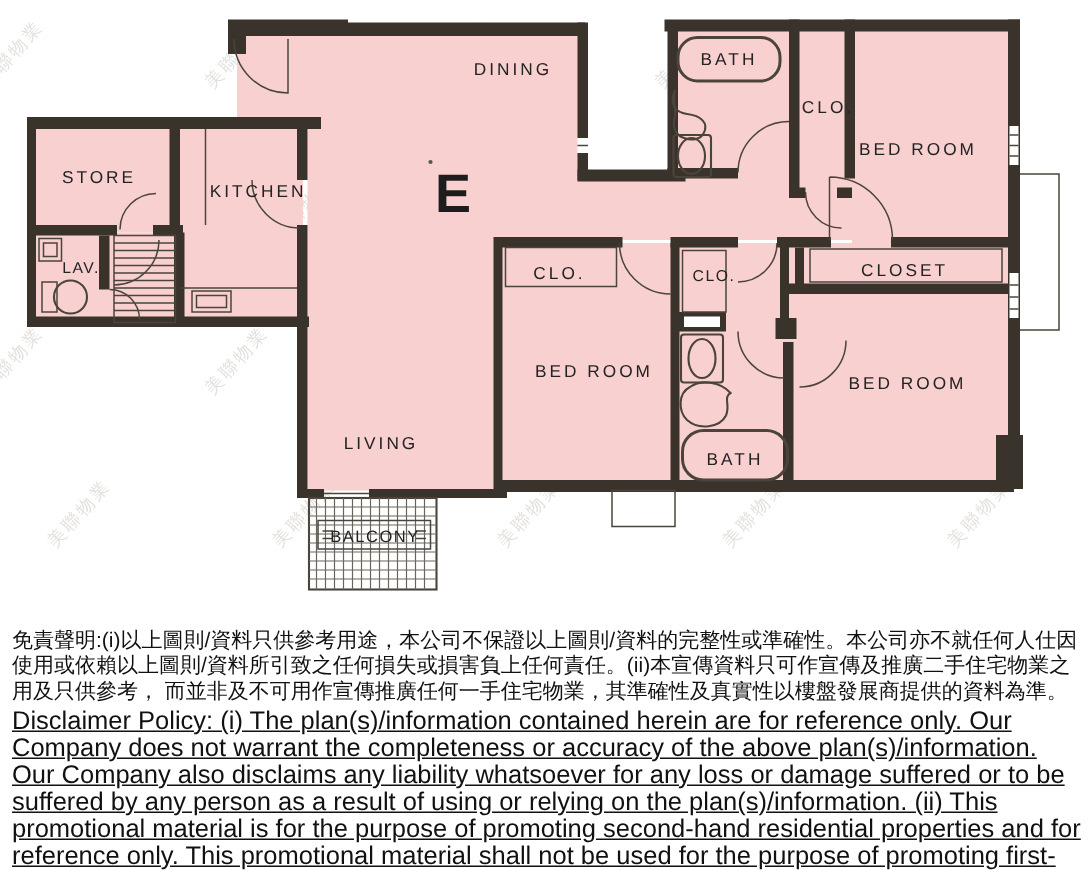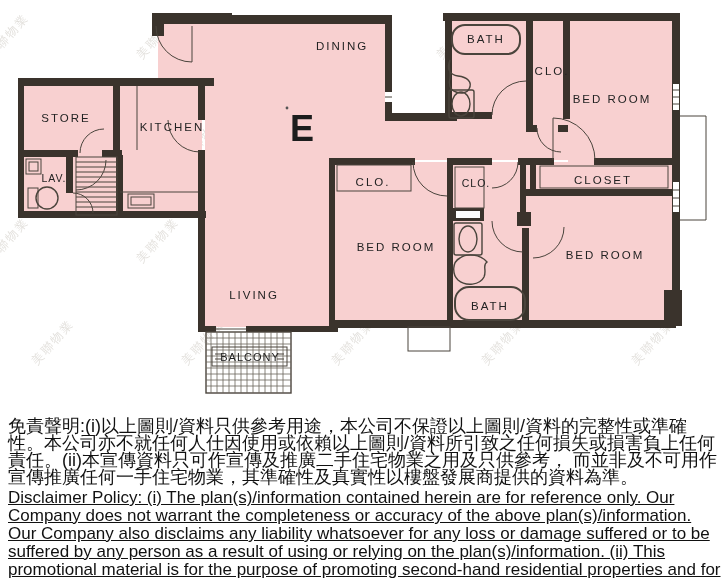--- a/index.html
+++ b/index.html
@@ -17,21 +17,21 @@
        fill:#232323;text-anchor:middle;}
   .lbl-sm{font-family:"Liberation Sans",sans-serif;font-size:10.5px;letter-spacing:1px;
        fill:#232323;text-anchor:middle;}
   .unit{font-family:"Liberation Sans",sans-serif;font-size:36px;font-weight:bold;
        fill:#1d1d1d;text-anchor:middle;}
   #wm-layer{position:absolute;left:0;top:0;width:728px;height:410px;pointer-events:none;}
   .wm{position:absolute;transform:rotate(-48deg);color:#a8a195;opacity:.32;
       font-size:12px;letter-spacing:2px;white-space:nowrap;}
   #disclaimer{position:absolute;left:8px;top:418px;width:714px;color:#111;}
   #disclaimer p{margin:0 0 3px 0;}
-  .zh{font-size:18px;line-height:17px;}
+  .zh{font-size:14px;line-height:17px;}
   .en{font-size:17px;line-height:18px;text-decoration:underline;}
 </style>
 </head>
 <body>
 
 <div id="page">
 
   <div id="wm-layer">
       <div class="wm" style="left: -20px; top: 28px; color: rgb(168, 161, 149);">美聯物業</div>
       <div class="wm" style="left: 130px; top: 28px; color: rgb(168, 161, 149);">美聯物業</div>

